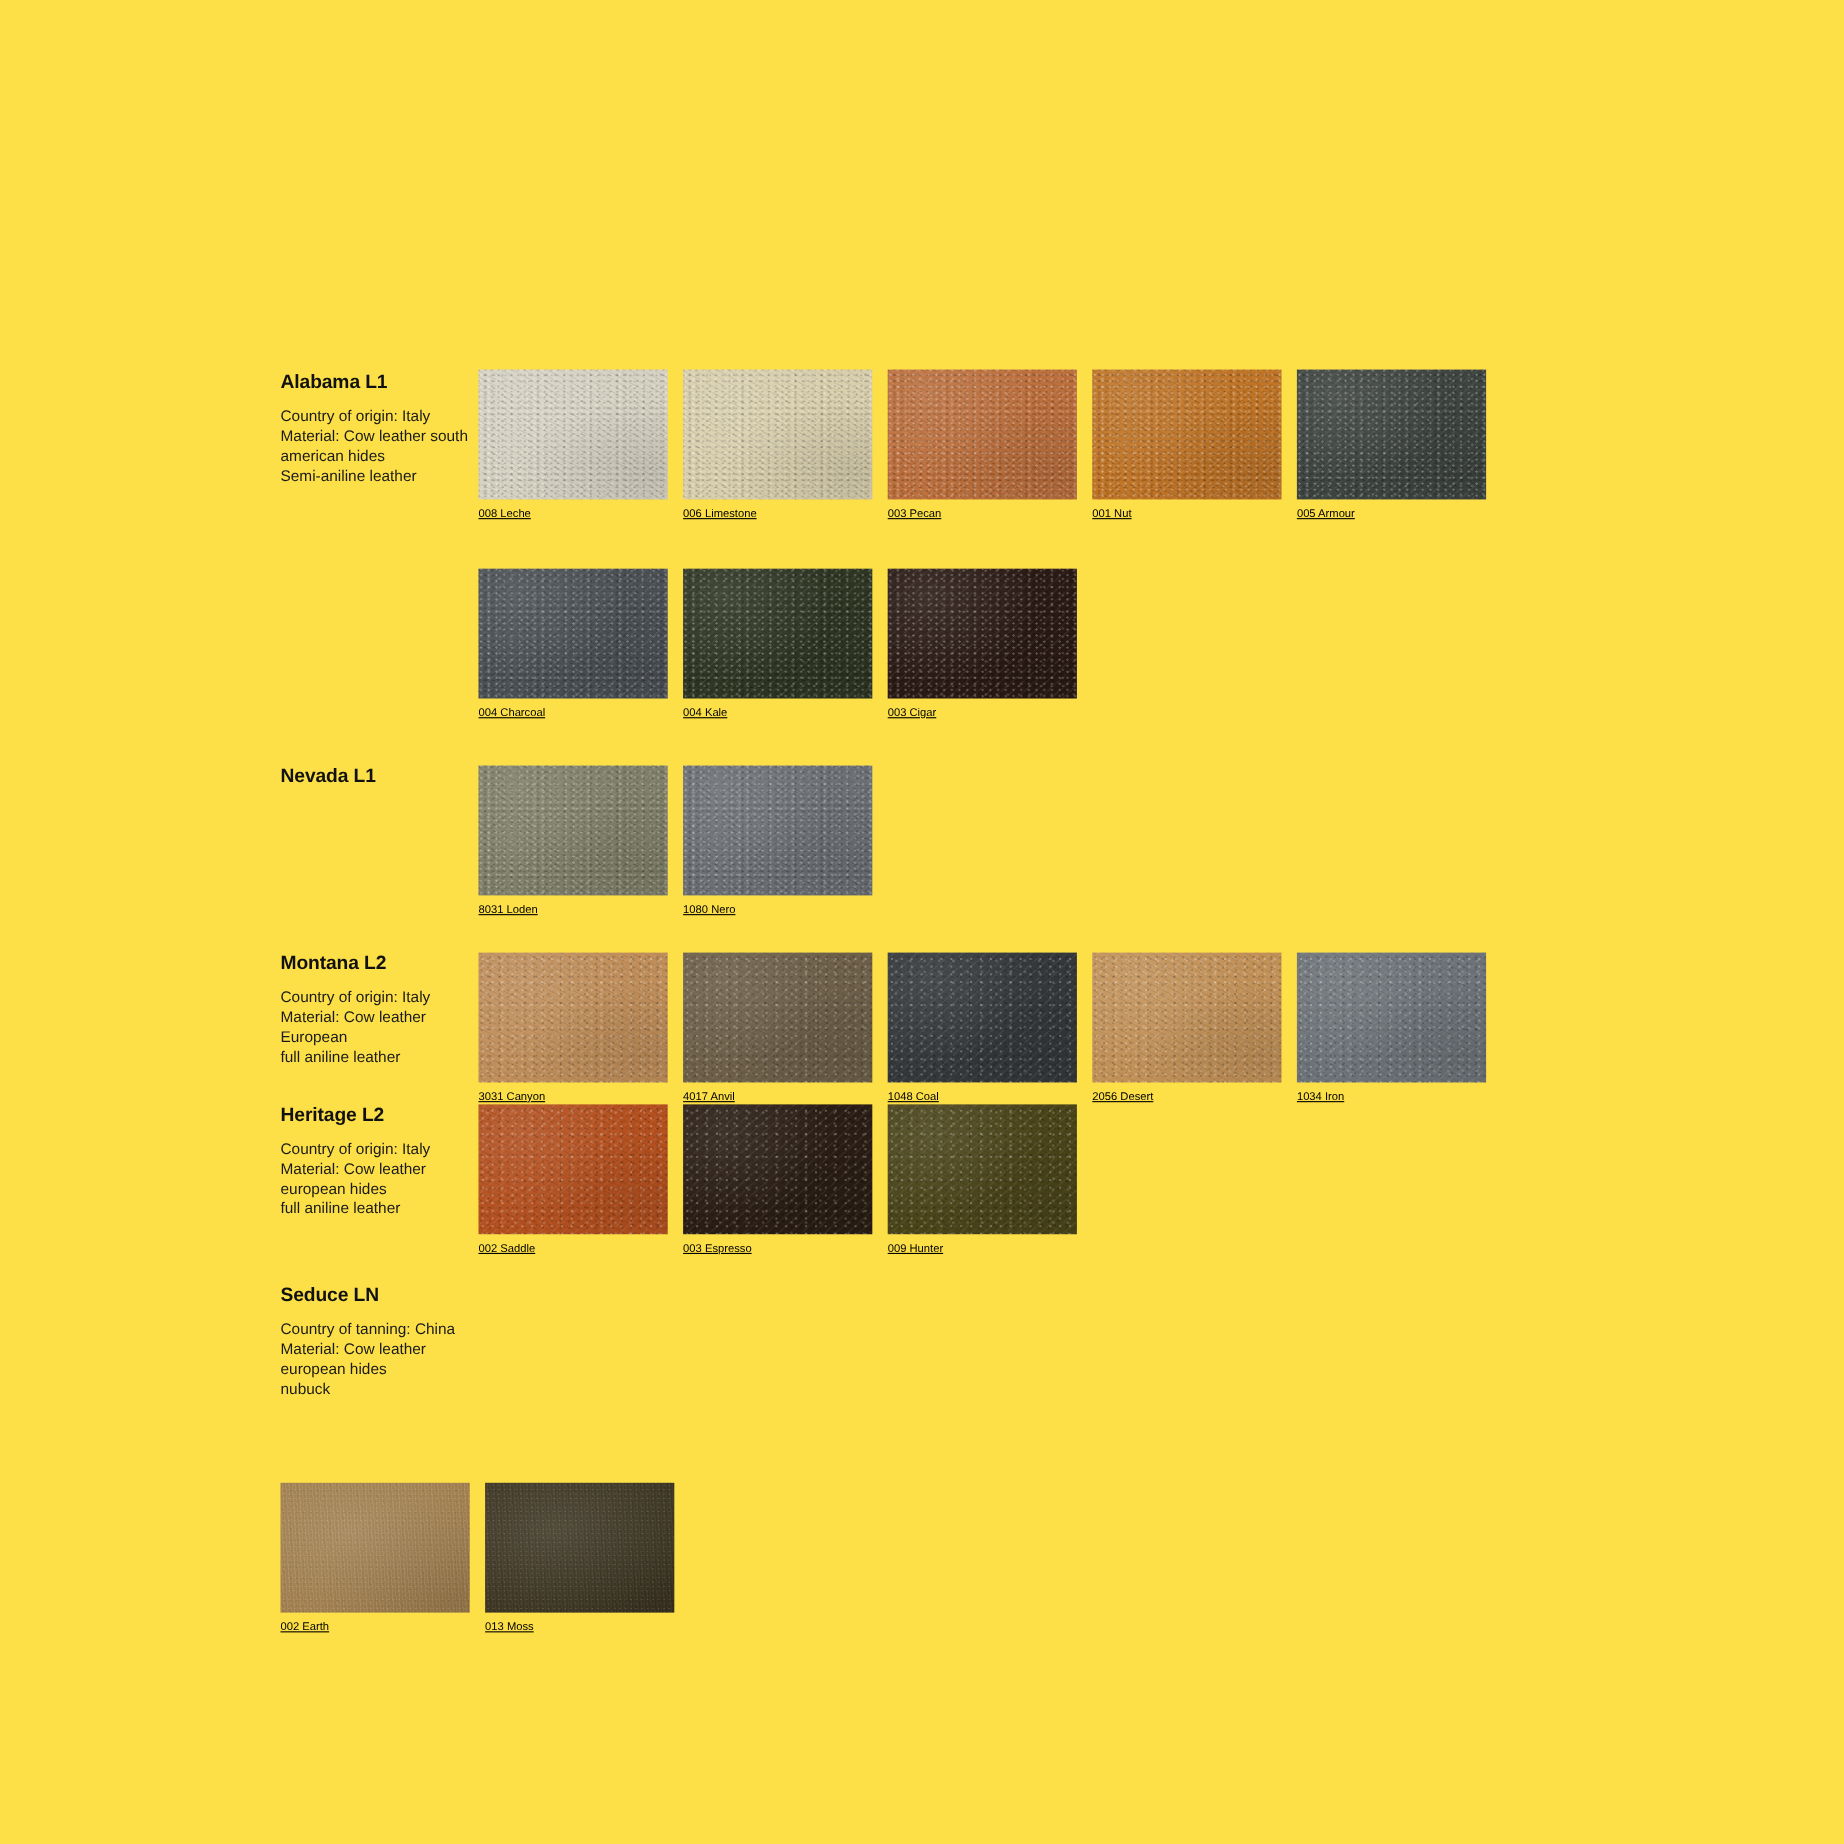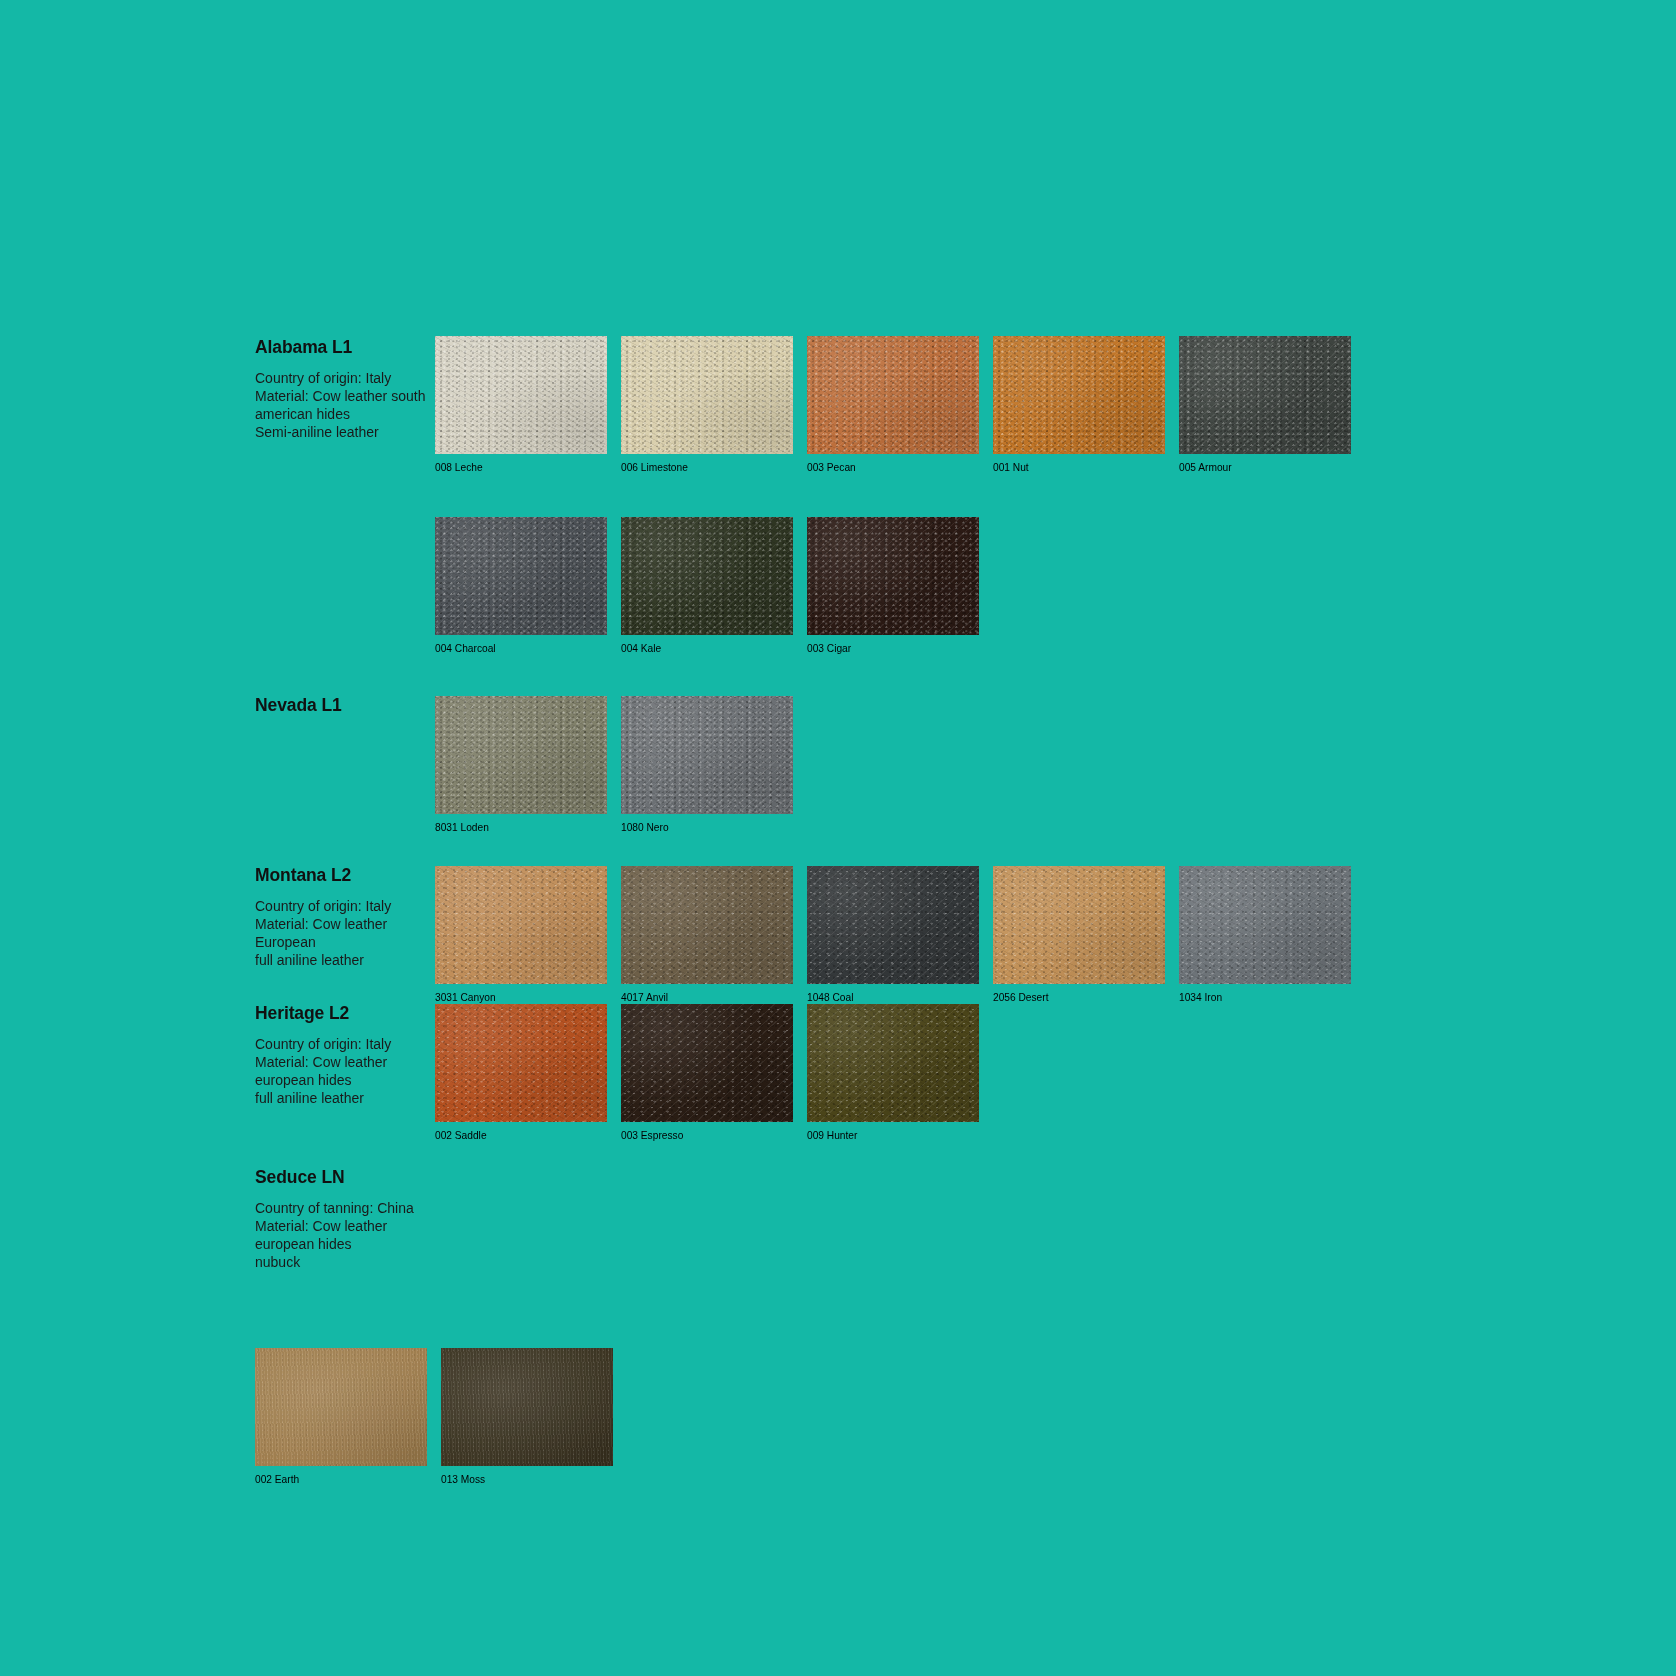--- a/index.html
+++ b/index.html
@@ -12,21 +12,21 @@
     height: 1676px;
     font-family: "Liberation Sans", sans-serif;
     color: #000000;
     overflow: hidden;
   }
 
   .page {
     position: relative;
     width: 1676px;
     height: 1676px;
-    background: #14b8a6;
+    background: #fde047;
   }
 
   .sheet {
     position: absolute;
     left: 255px;
     top: 336px;
     width: 1180px;
   }
 
   
@@ -55,20 +55,21 @@
   .group-desc {
     font-size: 14px;
     line-height: 1.28;
     color: #1a1a1a;
     margin: 0;
     white-space: pre-line;
   }
 
   .group-swatches {
     flex: 1 1 auto;
+    text-decoration: underline;
   }
 
   
   .swatch-row {
     display: flex;
     gap: 14px;
   }
 
   .swatch {
     width: 172px;

